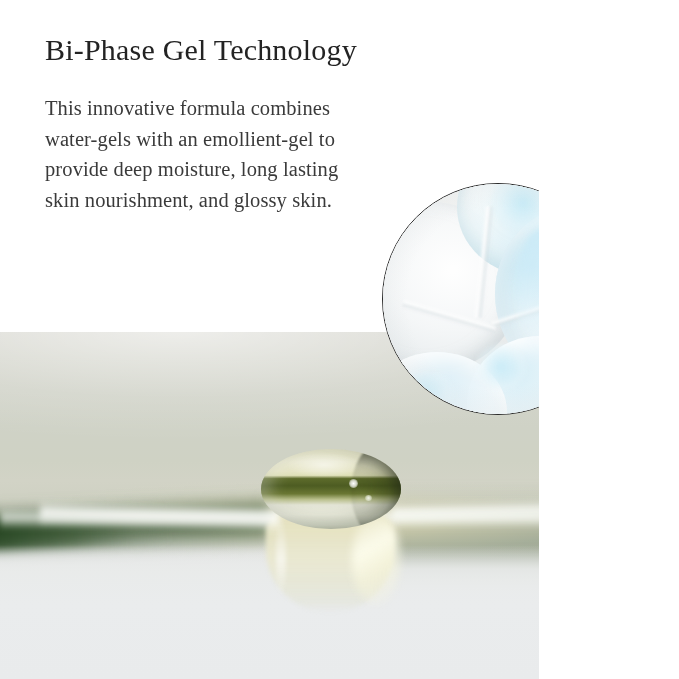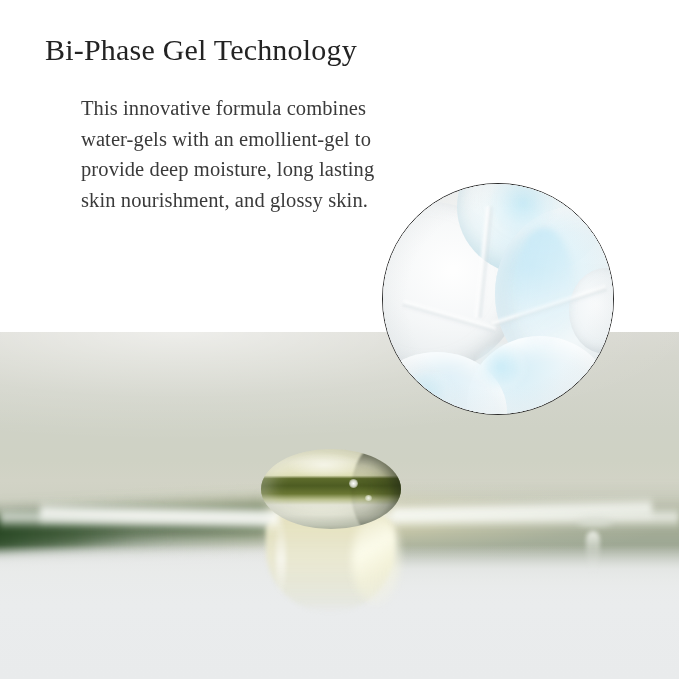--- a/index.html
+++ b/index.html
@@ -2,21 +2,21 @@
 <html><head>
 <meta charset="utf-8">
 <style>
   html, body {
     margin: 0;
     padding: 0;
     background: #ffffff;
   }
   #page {
     position: relative;
-    width: 679px;
+    width: 539px;
     height: 679px;
     overflow: hidden;
     background: #ffffff;
     font-family: "Liberation Serif", "DejaVu Serif", serif;
   }
 
   
   .copy-panel {
     position: absolute;
     left: 0; top: 0;
@@ -38,21 +38,20 @@
   }
   .body-copy {
     position: absolute;
     left: 45px;
     top: 93px;
     width: 312px;
     font-size: 20.5px;
     line-height: 30.5px;
     color: #3a3a3a;
     letter-spacing: 0.1px;
-    margin-left: 36px;
   }
 
   
   .scene {
     position: absolute;
     left: 0;
     top: 331px;
     width: 679px;
     height: 348px;
     overflow: hidden;

